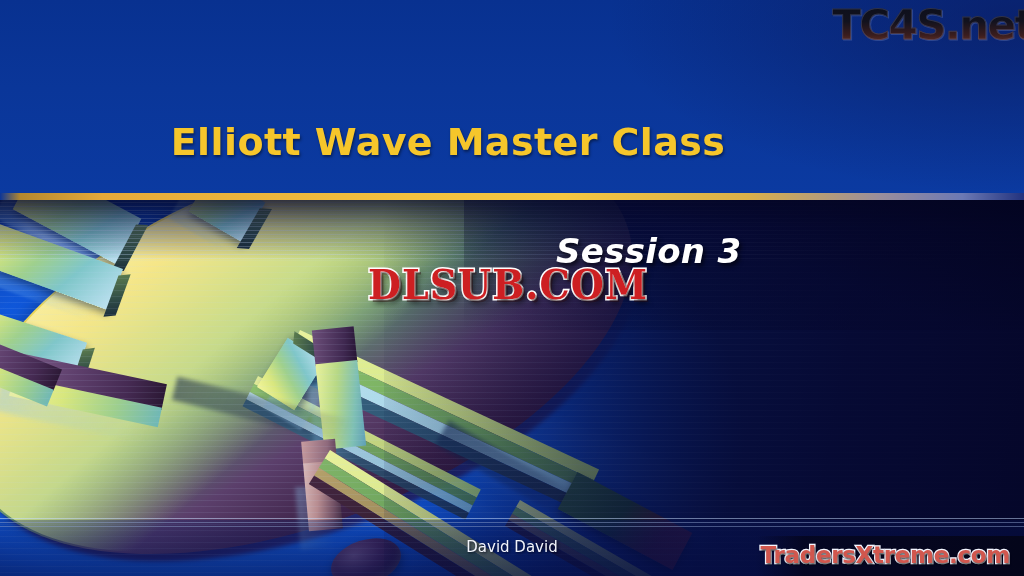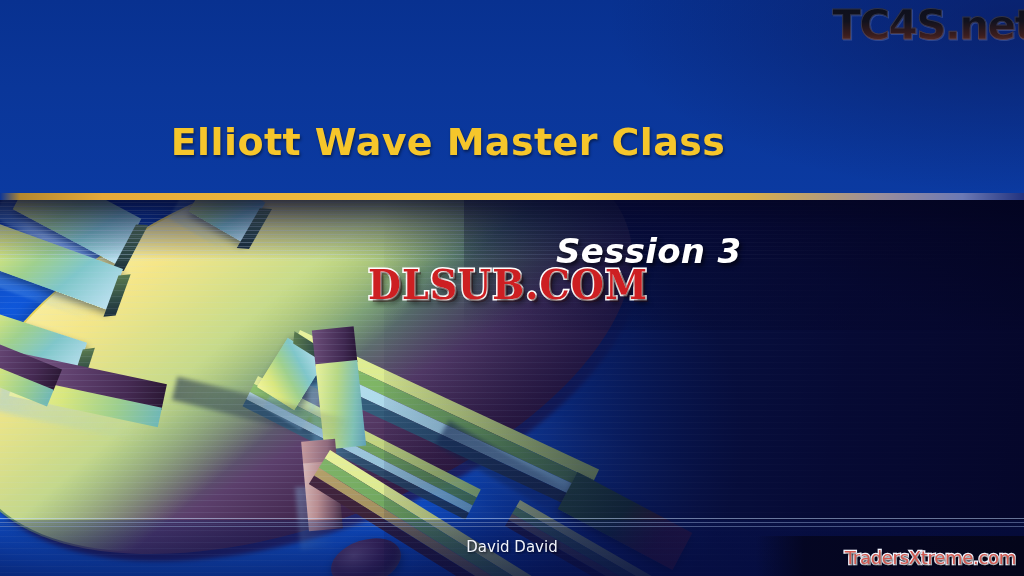--- a/index.html
+++ b/index.html
@@ -250,23 +250,23 @@
       4px 5px 5px rgba(0,0,0,.45);
     z-index:45;
   }
 
   .wm-tx-bg{
     position:absolute; right:0; bottom:0; width:268px; height:40px;
     background:linear-gradient(90deg, rgba(4,6,34,0) 0%, rgba(4,5,30,.85) 18%, #05061f 55%, #04051a 100%);
     z-index:44;
   }
   .wm-tx{
-    position:absolute; right:8px; bottom:8px;
+    position:absolute; right:14px; bottom:8px;
     font-family:"DejaVu Sans", sans-serif;
-    font-size:18px; font-weight:normal;
+    font-size:23px; font-weight:bold;
     letter-spacing:-.3px;
     color:#d1574e;
     -webkit-text-stroke:2.5px #f4f6ff;
     paint-order:stroke fill;
     text-shadow:1px 2px 2px rgba(0,0,0,.6);
     z-index:46;
   }
 </style>
 </head>
 <body>

